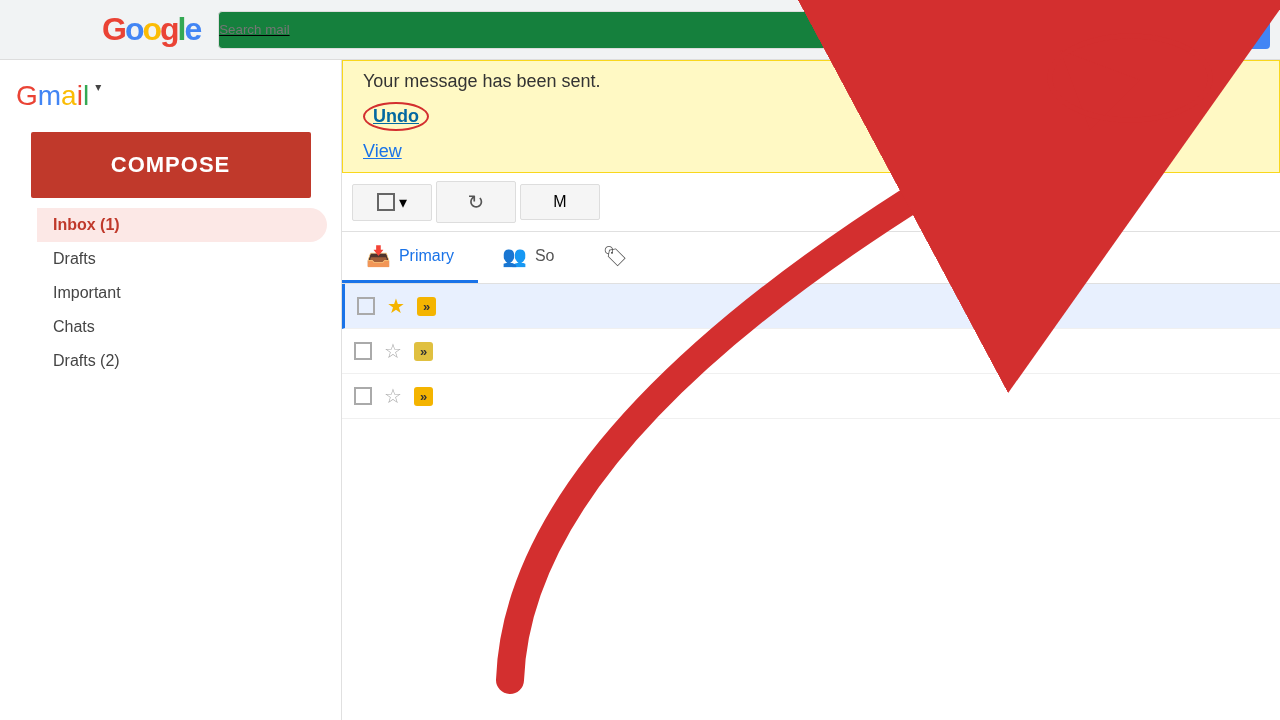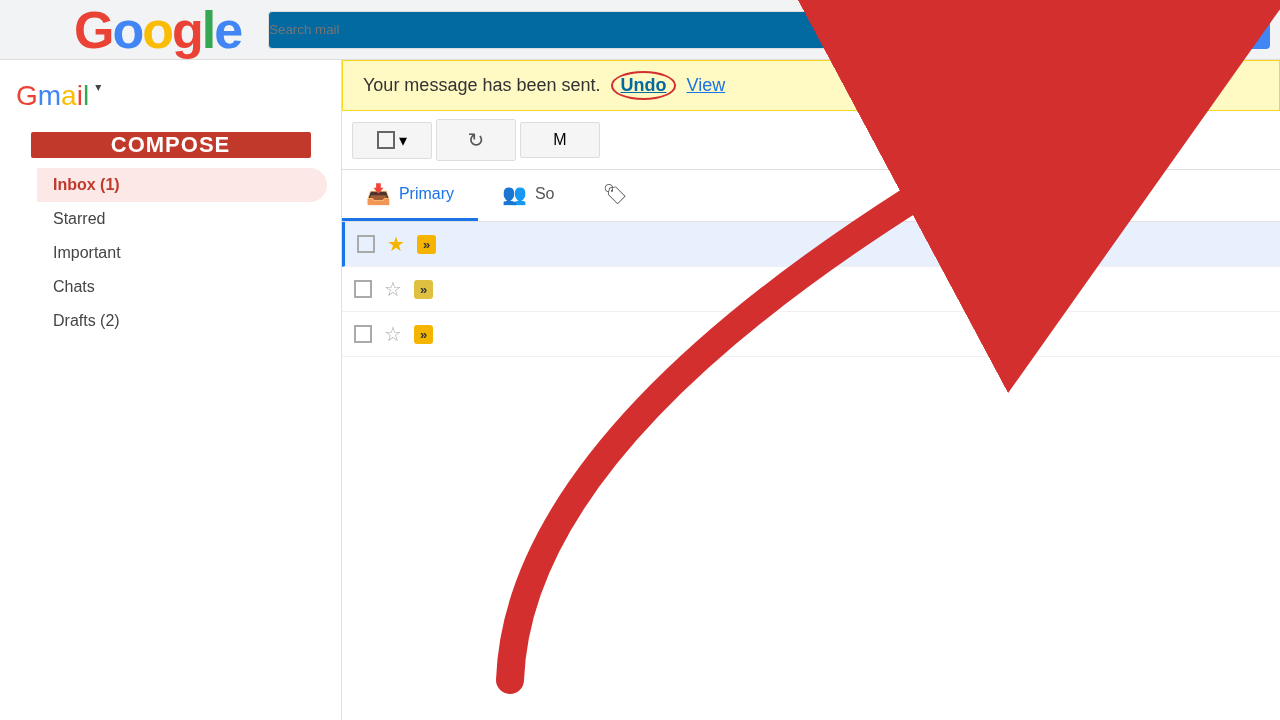--- a/index.html
+++ b/index.html
@@ -16,34 +16,35 @@
     .header {
       background: #f1f3f4;
       height: 60px;
       display: flex;
       align-items: center;
       padding: 0 10px;
       border-bottom: 1px solid #ddd;
     }
 
     .google-logo {
-      font-size: 52px;
+      font-size: 32px;
       font-weight: bold;
       color: #4285f4;
       letter-spacing: -2px;
-      margin-left: 64px;
+      margin-left: 92px;
     }
 
     .search-bar {
       flex: 1;
-      margin: 0 27px;
+      margin: 0 18px;
       height: 38px;
       border: 1px solid #ddd;
       border-radius: 4px;
-      background: #0369a1;
+      background: #15803d;
+      text-decoration: underline;
     }
 
     .search-btn {
       width: 60px;
       height: 38px;
       background: #4285f4;
       border: none;
       border-radius: 0 4px 4px 0;
       cursor: pointer;
     }
@@ -74,21 +75,21 @@
     .dropdown-arrow {
       font-size: 12px;
       color: #444;
       margin-left: 2px;
     }
 
     .compose-btn {
       display: block;
       width: 280px;
       margin: 0 auto 10px auto;
-      padding: 0 24px;
+      padding: 20px 24px;
       background: #c0392b;
       color: white;
       font-size: 22px;
       font-weight: bold;
       letter-spacing: 1px;
       border: none;
       border-radius: 2px;
       cursor: pointer;
       text-align: center;
     }
@@ -122,24 +123,25 @@
       flex-direction: column;
       overflow: hidden;
     }
 
     
     .notification-bar {
       background: #fff9c4;
       border: 1px solid #f9d71c;
       padding: 10px 20px;
       display: flex;
-      align-items: center;
+      align-items: flex-start;
       font-size: 18px;
       color: #333;
       gap: 10px;
+      flex-direction: column;
     }
 
     .undo-link {
       color: #0369a1;
       text-decoration: underline;
       cursor: pointer;
       font-weight: bold;
       font-size: 18px;
       border: 2px solid #d32f2f;
       border-radius: 50%;
@@ -293,21 +295,21 @@
       <span style="font-size:28px; color:#666;">
         <span style="color:#EA4335; font-weight:300;">G</span><span style="color:#4285F4; font-weight:300;">m</span><span style="color:#FBBC05; font-weight:300;">a</span><span style="color:#EA4335; font-weight:300;">i</span><span style="color:#34A853; font-weight:300;">l</span>
       </span>
       <span class="dropdown-arrow">▾</span>
     </div>
 
     <button class="compose-btn">COMPOSE</button>
 
     <nav class="sidebar-nav">
       <div class="nav-item active">Inbox (1)</div>
-      <div class="nav-item normal">Starred</div>
+      <div class="nav-item normal">Drafts</div>
       <div class="nav-item normal">Important</div>
       <div class="nav-item normal">Chats</div>
       <div class="nav-item normal">Drafts (2)</div>
     </nav>
   </div>
 
   <div class="content-area">
 
     <div class="notification-bar">
       <span>Your message has been sent.</span>

